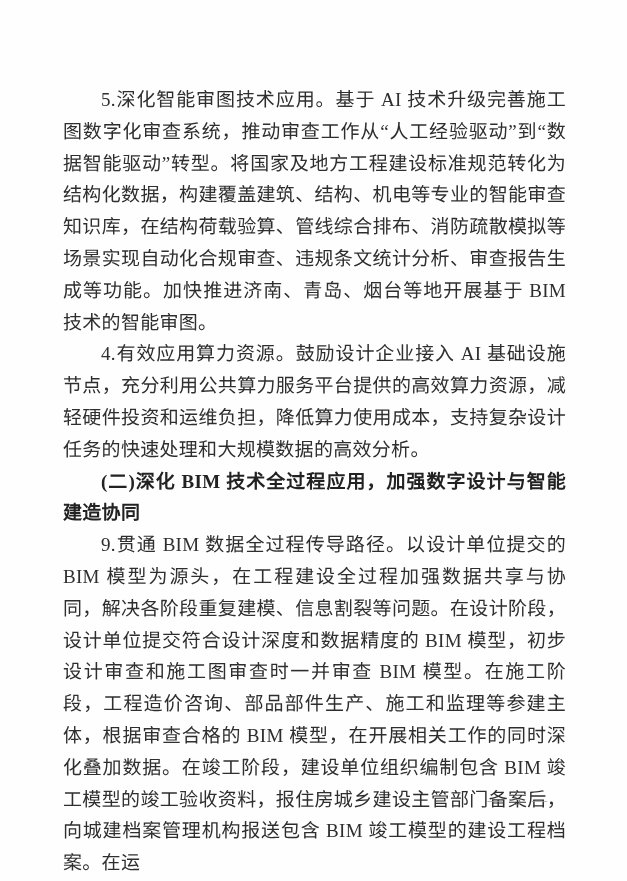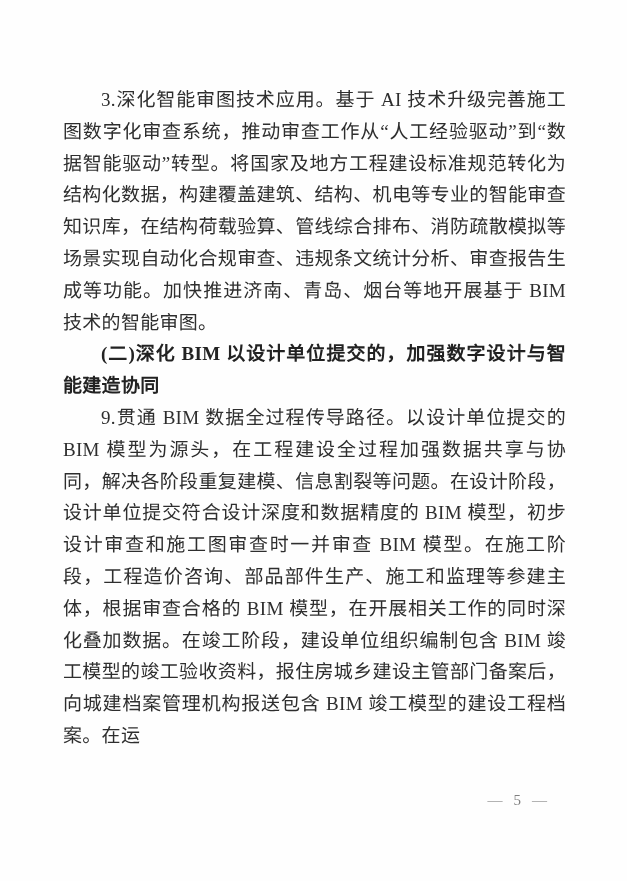--- a/index.html
+++ b/index.html
@@ -55,22 +55,23 @@
   .page-footer .num {
     color: #7f7f7f;
   }
 </style>
 </head>
 <body>
 
 <div class="page">
 
   <div class="content">
-    <p>3.深化智能审图技术应用。基于 AI 技术升级完善施工图数字化审查系统，推动审查工作从“人工经验驱动”到“数据智能驱动”转型。将国家及地方工程建设标准规范转化为结构化数据，构建覆盖建筑、结构、机电等专业的智能审查知识库，在结构荷载验算、管线综合排布、消防疏散模拟等场景实现自动化合规审查、违规条文统计分析、审查报告生成等功能。加快推进济南、青岛、烟台等地开展基于 BIM 技术的智能审图。</p>
-    <p class="heading">(二)深化 BIM 以设计单位提交的，加强数字设计与智能建造协同</p>
+    <p>5.深化智能审图技术应用。基于 AI 技术升级完善施工图数字化审查系统，推动审查工作从“人工经验驱动”到“数据智能驱动”转型。将国家及地方工程建设标准规范转化为结构化数据，构建覆盖建筑、结构、机电等专业的智能审查知识库，在结构荷载验算、管线综合排布、消防疏散模拟等场景实现自动化合规审查、违规条文统计分析、审查报告生成等功能。加快推进济南、青岛、烟台等地开展基于 BIM 技术的智能审图。</p>
+    <p>4.有效应用算力资源。鼓励设计企业接入 AI 基础设施节点，充分利用公共算力服务平台提供的高效算力资源，减轻硬件投资和运维负担，降低算力使用成本，支持复杂设计任务的快速处理和大规模数据的高效分析。</p>
+    <p class="heading">(二)深化 BIM 技术全过程应用，加强数字设计与智能建造协同</p>
     <p>9.贯通 BIM 数据全过程传导路径。以设计单位提交的 BIM 模型为源头，在工程建设全过程加强数据共享与协同，解决各阶段重复建模、信息割裂等问题。在设计阶段，设计单位提交符合设计深度和数据精度的 BIM 模型，初步设计审查和施工图审查时一并审查 BIM 模型。在施工阶段，工程造价咨询、部品部件生产、施工和监理等参建主体，根据审查合格的 BIM 模型，在开展相关工作的同时深化叠加数据。在竣工阶段，建设单位组织编制包含 BIM 竣工模型的竣工验收资料，报住房城乡建设主管部门备案后，向城建档案管理机构报送包含 BIM 竣工模型的建设工程档案。在运</p>
   </div>
 
   <div class="page-footer">
     <span class="dash">—</span>
     <span class="num">5</span>
     <span class="dash">—</span>
   </div>
 
 </div>

